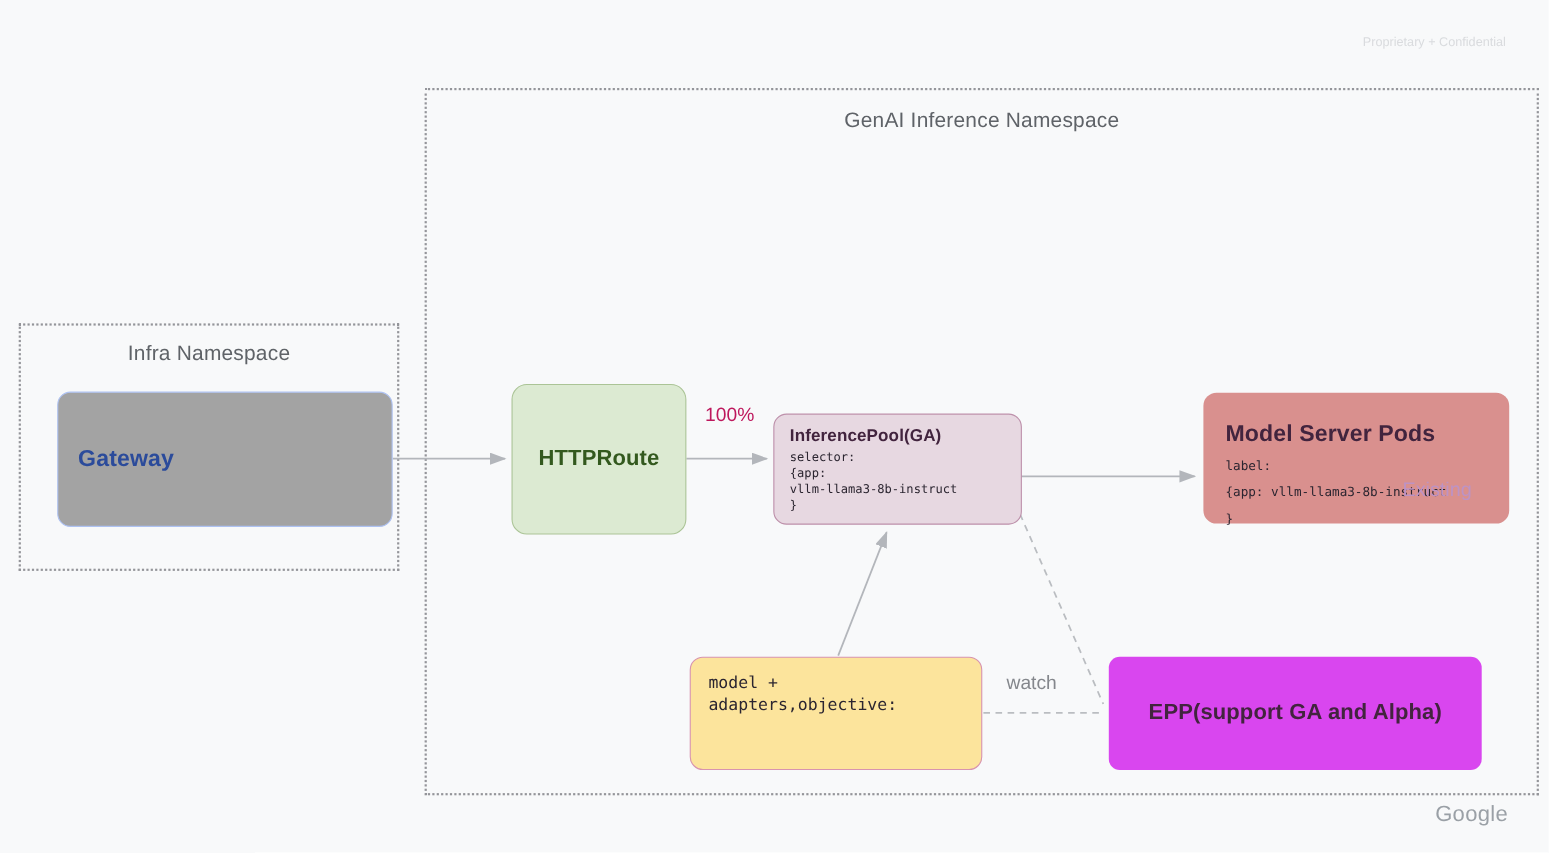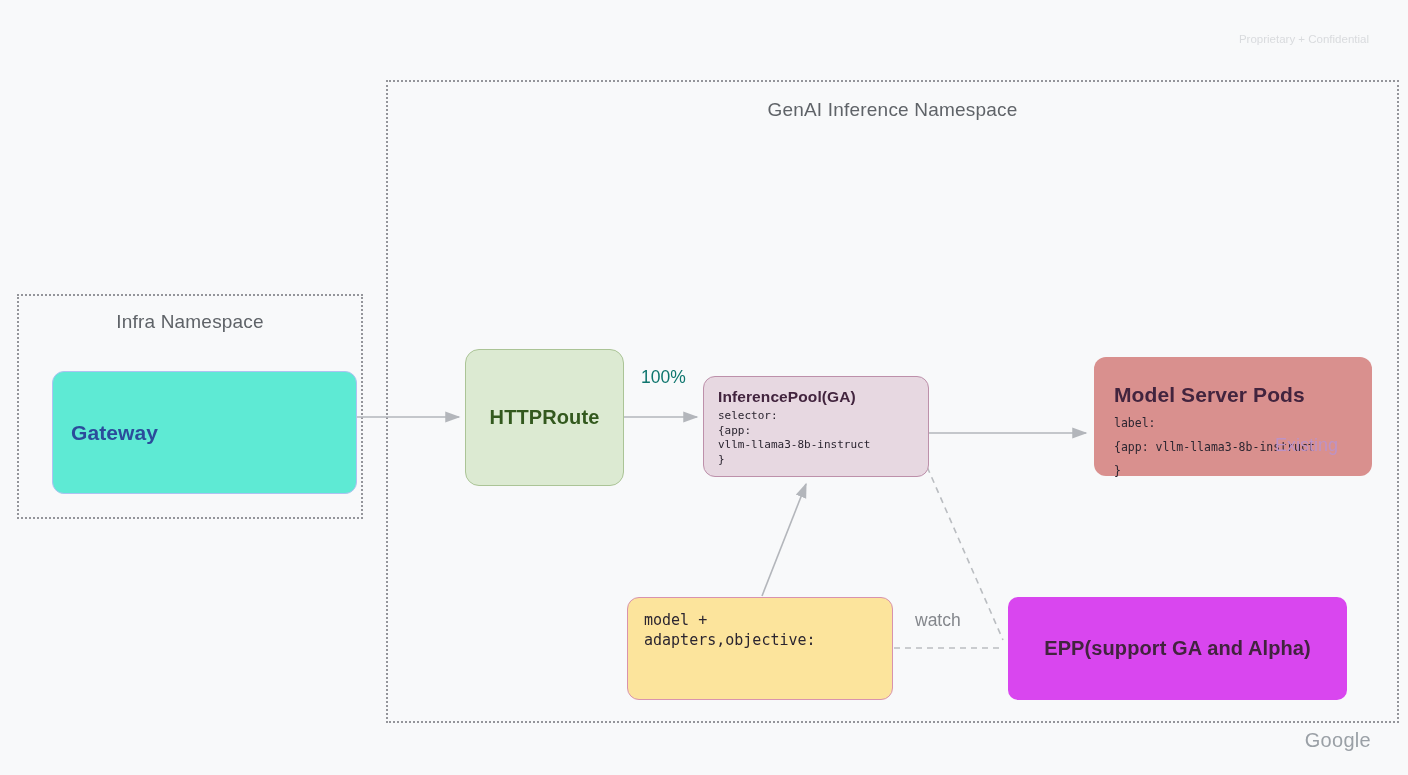--- a/index.html
+++ b/index.html
@@ -46,21 +46,21 @@
   .confidential {
     position: absolute;
     top: 33px;
     right: 39px;
     font-size: 11.5px;
     color: #d9dbde;
   }
   .edge-label {
     position: absolute;
     font-size: 17.5px;
-    color: #0f766e;
+    color: #be185d;
   }
   .connectors {
     position: absolute;
     left: 0;
     top: 0;
     pointer-events: none;
   }
   .brand {
     position: absolute;
     top: 729px;
@@ -147,21 +147,21 @@
       </marker>
     </defs>
     <line x1="357" y1="417" x2="459" y2="417" stroke="#b3b6bb" stroke-width="1.6" marker-end="url(#arrowhead)"></line>
     <line x1="624" y1="417" x2="697" y2="417" stroke="#b3b6bb" stroke-width="1.6" marker-end="url(#arrowhead)"></line>
     <line x1="913" y1="433" x2="1086" y2="433" stroke="#b3b6bb" stroke-width="1.6" marker-end="url(#arrowhead)"></line>
     <line x1="762" y1="596" x2="806" y2="484" stroke="#b3b6bb" stroke-width="1.6" marker-end="url(#arrowhead)"></line>
     <line x1="914" y1="437" x2="1003" y2="640" stroke="#babdc1" stroke-width="1.6" stroke-dasharray="6 5"></line>
     <line x1="894" y1="648" x2="1004" y2="648" stroke="#babdc1" stroke-width="1.6" stroke-dasharray="6 5"></line>
   </svg>
 
-  <div class="node gateway" style="background: #5eead4; margin-top: 15px;">
+  <div class="node gateway" style="background: #a3a3a3;">
     <span class="node-title" style="color: rgb(43, 75, 155);">Gateway</span>
   </div>
 
   <div class="node httproute" style="background: rgb(220, 234, 210);">
     <span class="node-title" style="color: rgb(51, 89, 30); text-align: center;">HTTPRoute</span>
   </div>
 
   <div class="edge-label label-100">100%</div>
 
   <div class="node pool" style="background: rgb(231, 216, 225);">

